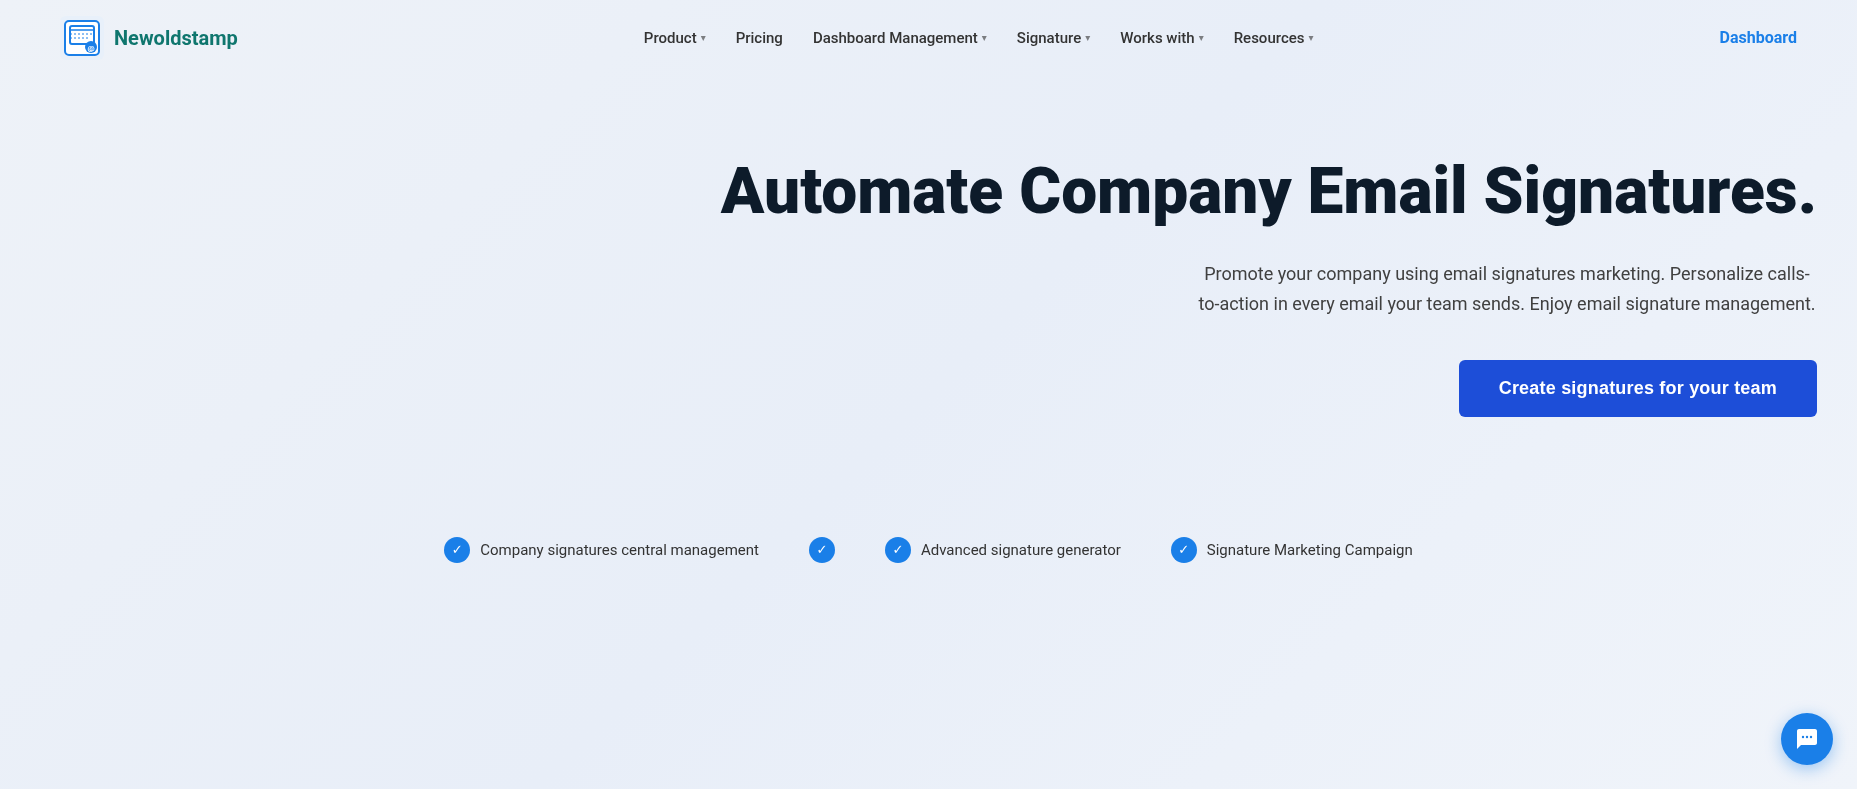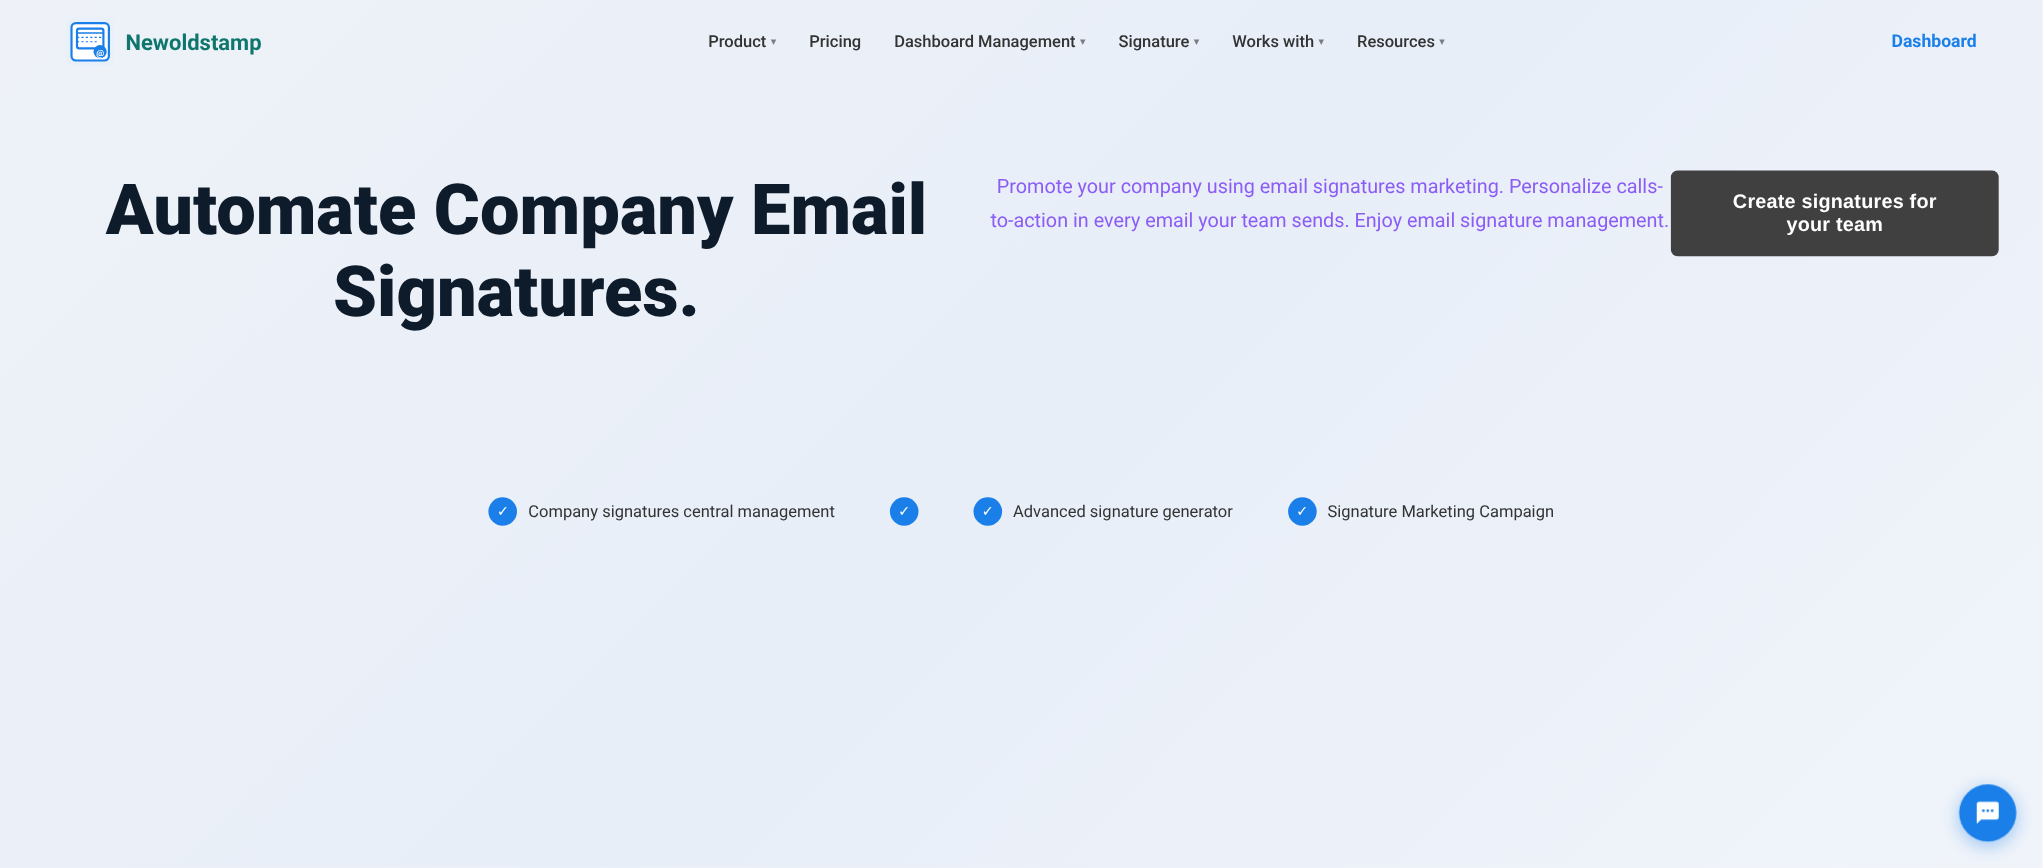--- a/index.html
+++ b/index.html
@@ -72,45 +72,45 @@
 
     .dashboard-btn {
       color: #1a7fe8 !important;
       font-weight: 700 !important;
       font-size: 16px !important;
     }
 
     
     .hero {
       display: flex;
-      flex-direction: row;
-      align-items: flex-start;
+      flex-direction: column;
+      align-items: flex-end;
       text-align: center;
       padding: 80px 40px 60px;
     }
 
     .hero-title {
       font-size: 64px;
       font-weight: 900;
       color: #0d1b2a;
       line-height: 1.15;
       max-width: 1100px;
       margin-bottom: 30px;
     }
 
     .hero-subtitle {
       font-size: 18px;
-      color: #8b5cf6;
+      color: #404040;
       max-width: 620px;
       line-height: 1.7;
       margin-bottom: 40px;
     }
 
     .cta-button {
-      background: #404040;
+      background: #1d4ed8;
       color: #fff;
       border: none;
       border-radius: 6px;
       padding: 18px 40px;
       font-size: 18px;
       font-weight: 700;
       cursor: pointer;
       letter-spacing: 0.2px;
       transition: background 0.2s;
     }

